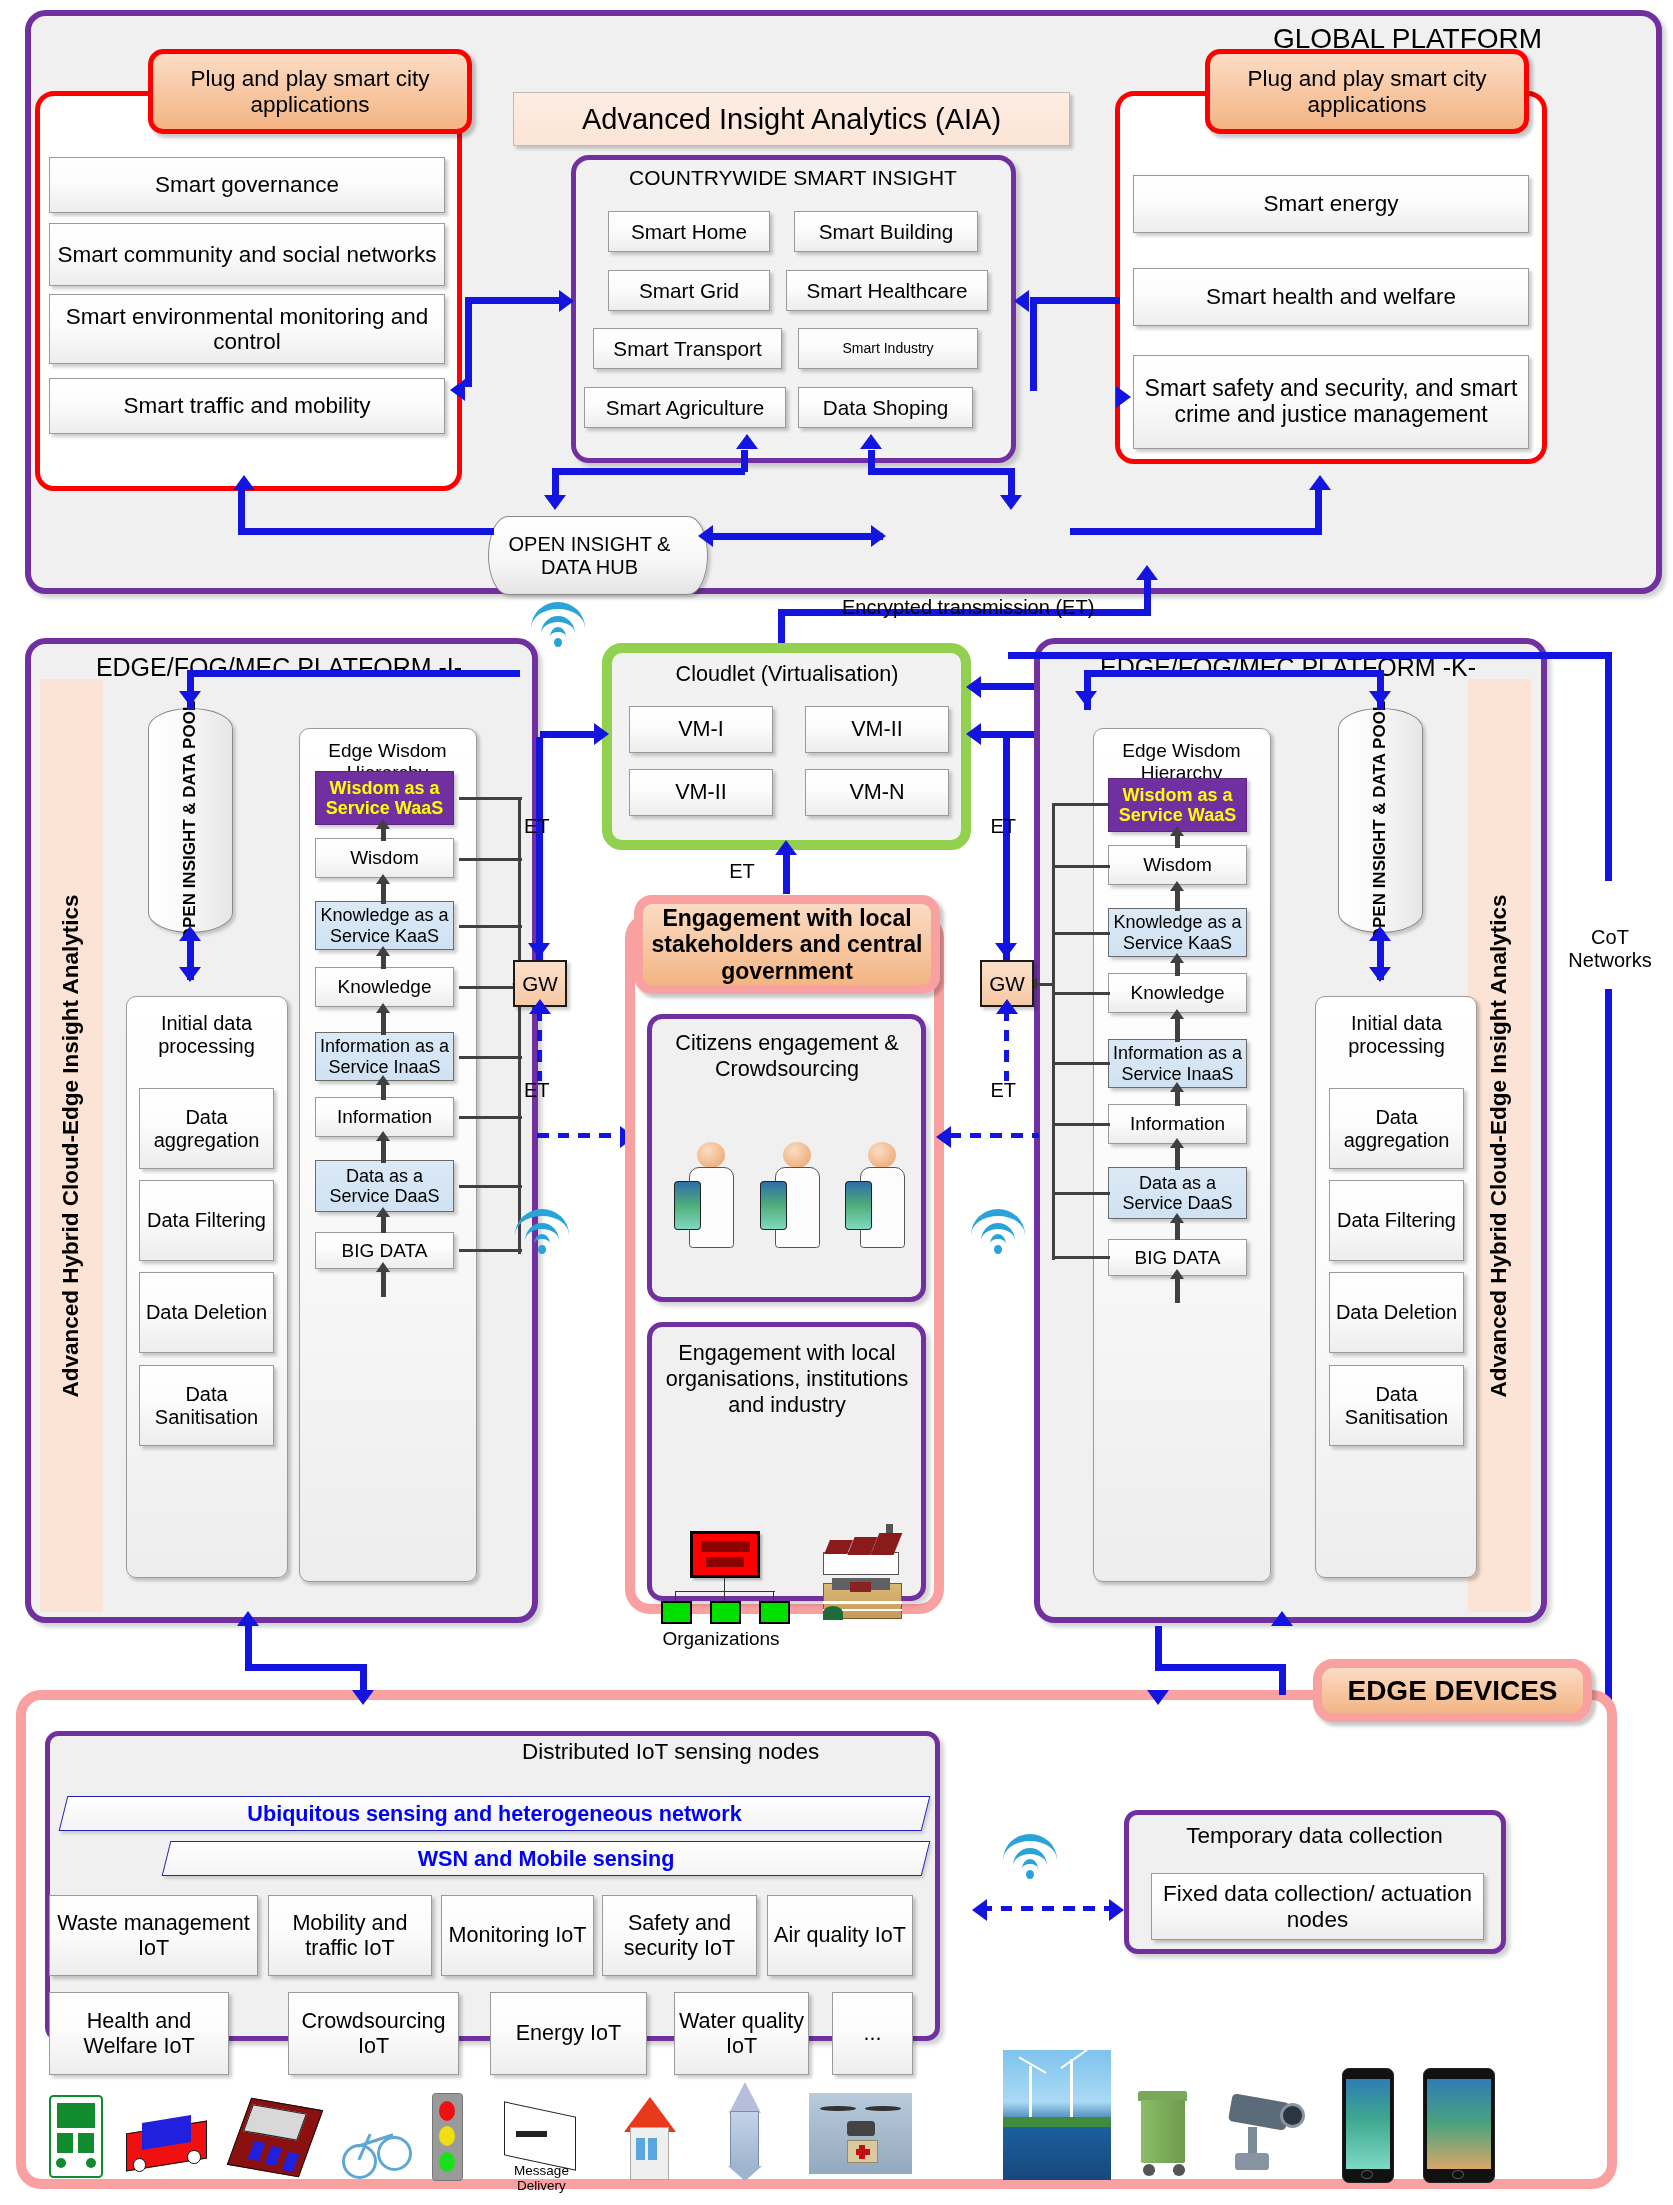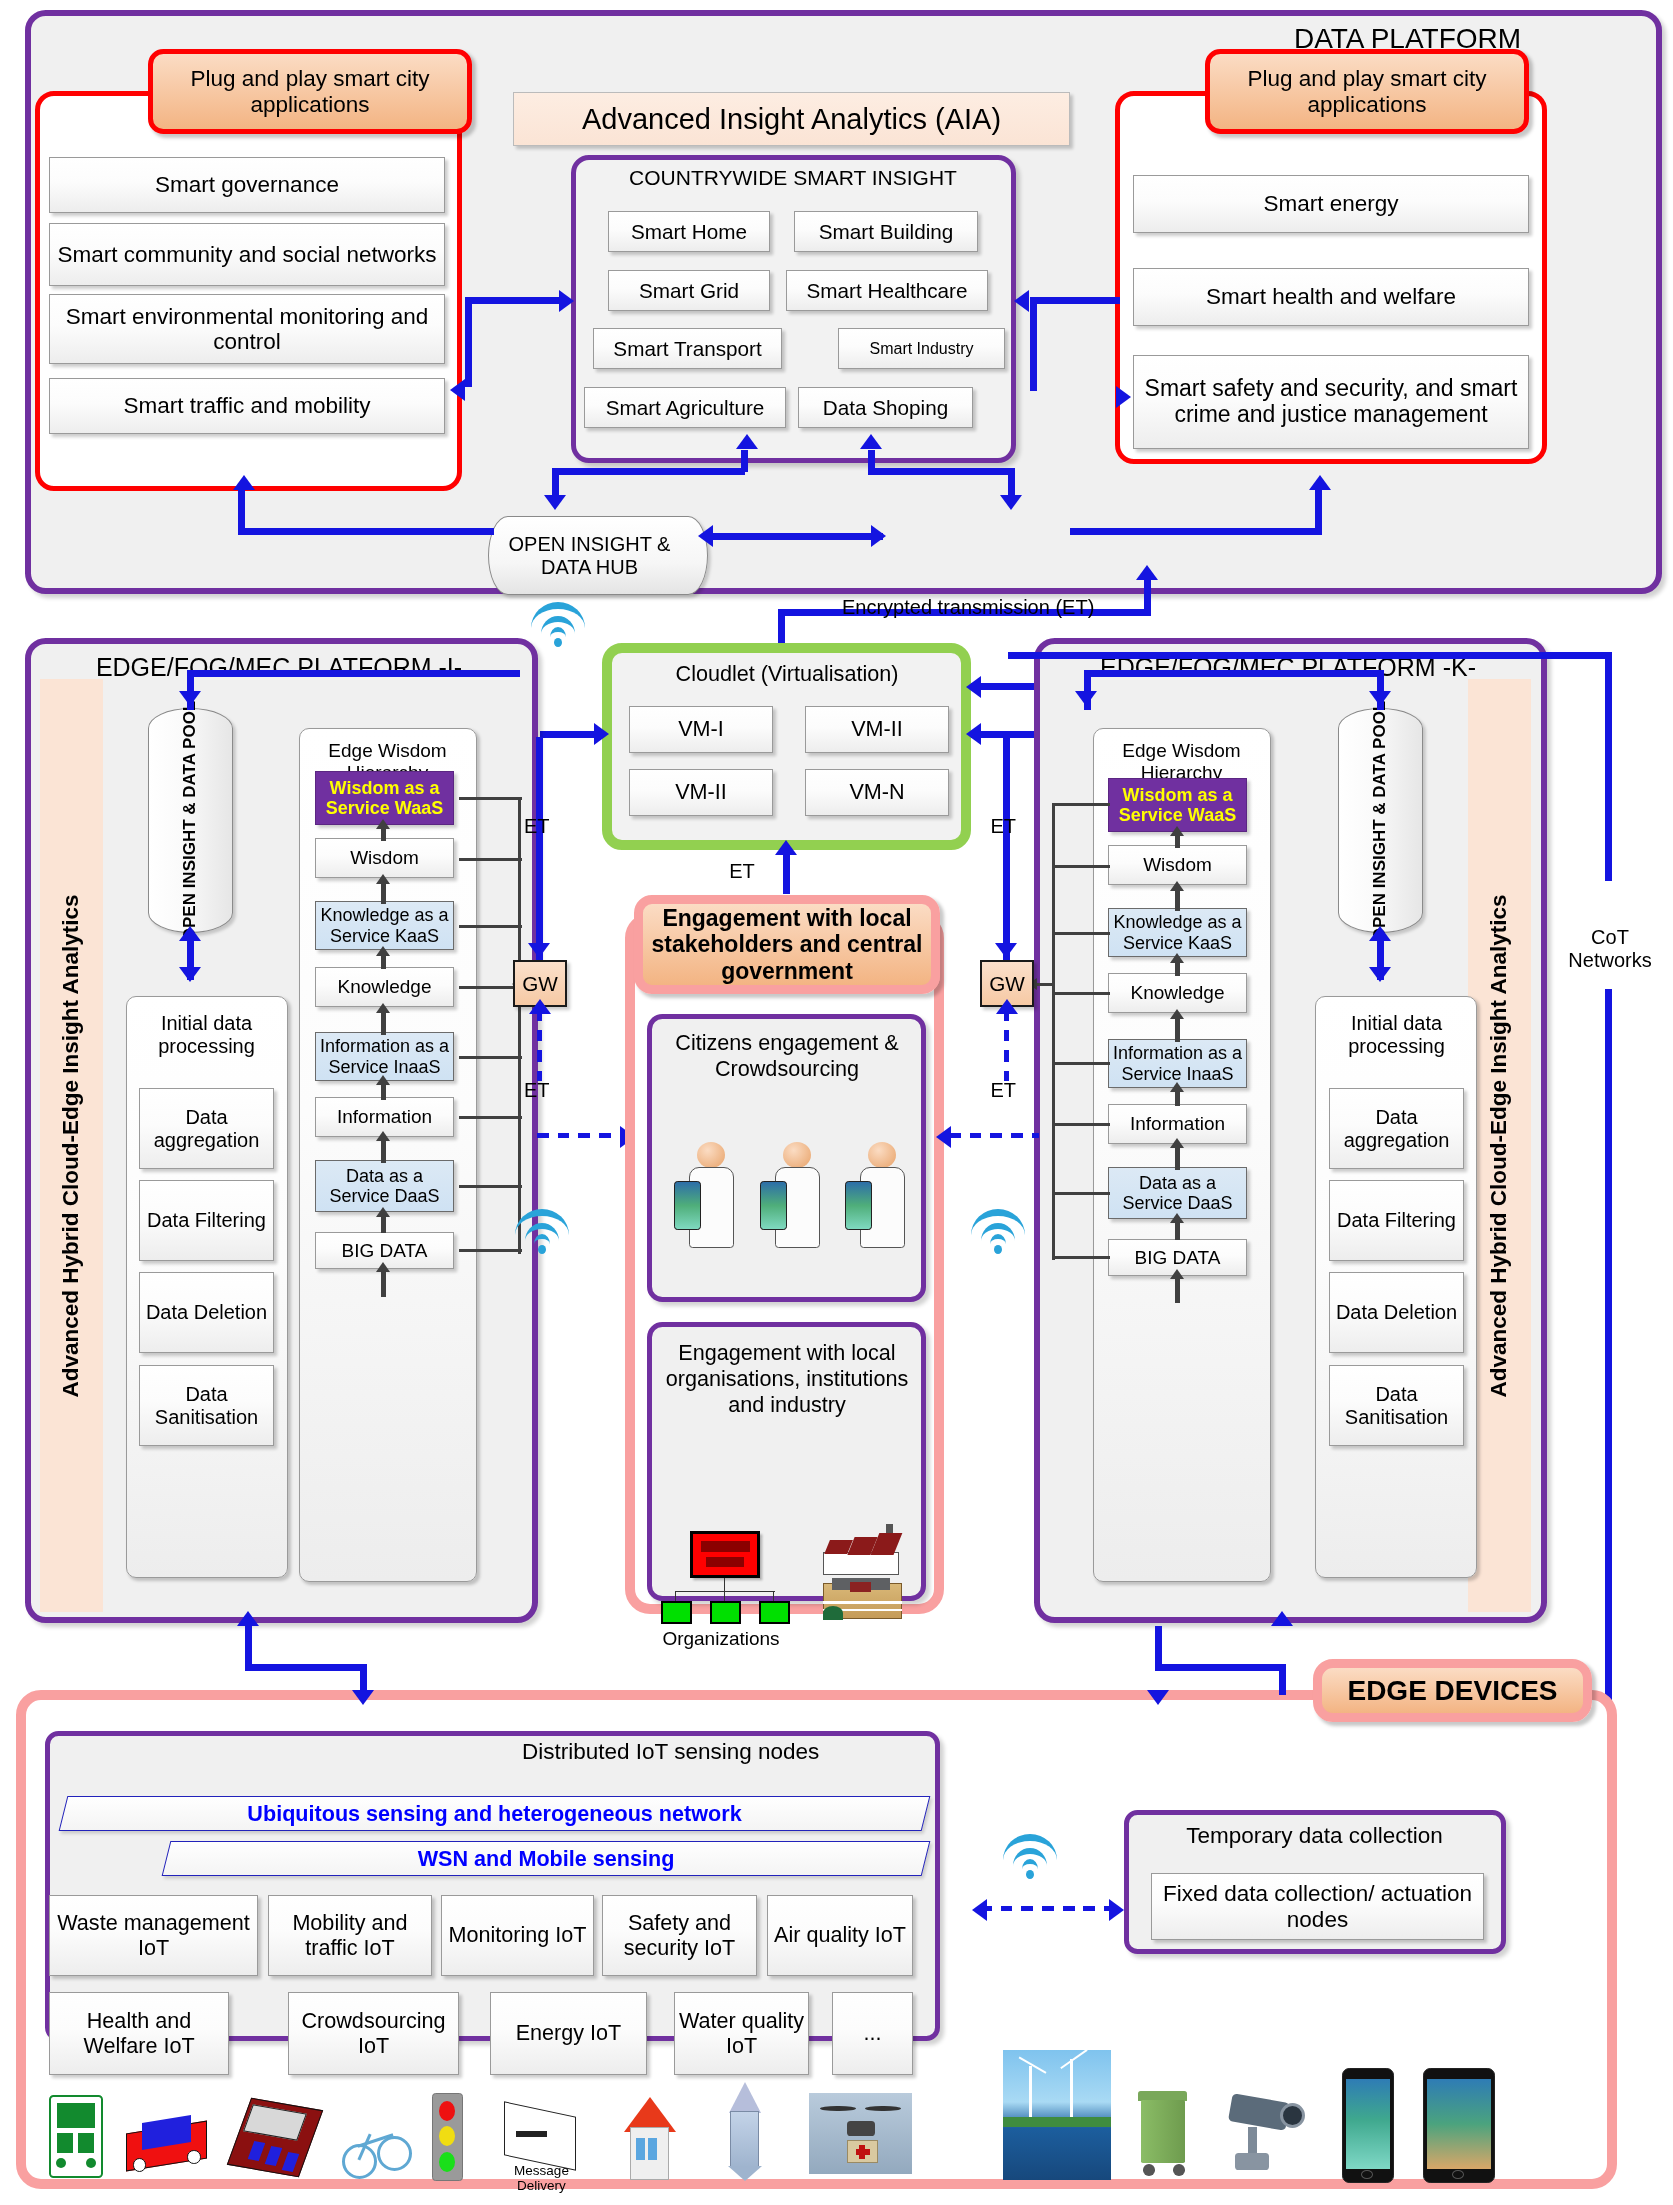--- a/index.html
+++ b/index.html
@@ -99,21 +99,21 @@
             border-radius:50% 50% 0 0 / 100% 100% 0 0; }
 
   .ttl { position:absolute; color:#000; text-align:center; }
 </style>
 </head>
 <body>
 
 <div class="root">
 
   <div class="panel r-purple" style="left:25px; top:10px; width:1637px; height:584px;"></div>
-  <div class="ttl" style="left:1214px; top:22.5px; width:387px; font-size:28px;">DATA PLATFORM</div>
+  <div class="ttl" style="left:1214px; top:22.5px; width:387px; font-size:28px;">GLOBAL PLATFORM</div>
 
   <div class="gbox" style="left:513px; top:92px; width:557px; height:54px;
               background:linear-gradient(180deg,#FDEDE2 0%,#FBE4D5 100%); border:0.9px solid #bbb; font-size:29px;">
     <span>Advanced Insight Analytics (AIA)</span>
   </div>
 
   <div class="panel r-purple" style="left:571px; top:155px; width:445px; height:308px; border-width:5.4px; border-radius:18px; background:#F2F2F2;"></div>
   <div class="ttl" style="left:575px; top:166px; width:436px; font-size:21px;">COUNTRYWIDE SMART INSIGHT</div>
 
   <div class="gbox" style="left:608px; top:211px; width:162px; height:41px; font-size:20.7px;">
@@ -124,21 +124,21 @@
     </div>
   <div class="gbox" style="left:608px; top:270px; width:162px; height:41px; font-size:20.7px;">
     <span>Smart Grid</span>
     </div>
   <div class="gbox" style="left:786px; top:270px; width:202px; height:41px; font-size:20.7px;">
     <span>Smart Healthcare</span>
     </div>
   <div class="gbox" style="left:593px; top:328px; width:189px; height:41px; font-size:20.7px;">
     <span>Smart Transport</span>
     </div>
-  <div class="gbox" style="left:798px; top:328px; width:167px; height:41px; font-size:16px;margin-left:40px;">
+  <div class="gbox" style="left:798px; top:328px; width:180px; height:41px; font-size:14px;">
     <span>Smart Industry</span>
     </div>
   <div class="gbox" style="left:584px; top:387px; width:202px; height:41px; font-size:20.7px;">
     <span>Smart Agriculture</span>
     </div>
   <div class="gbox" style="left:798px; top:387px; width:175px; height:41px; font-size:20.7px;">
     <span>Data Shoping</span>
     </div>
 
   <div class="panel r-red" style="left:35px; top:91px; width:427px; height:400px;"></div>

